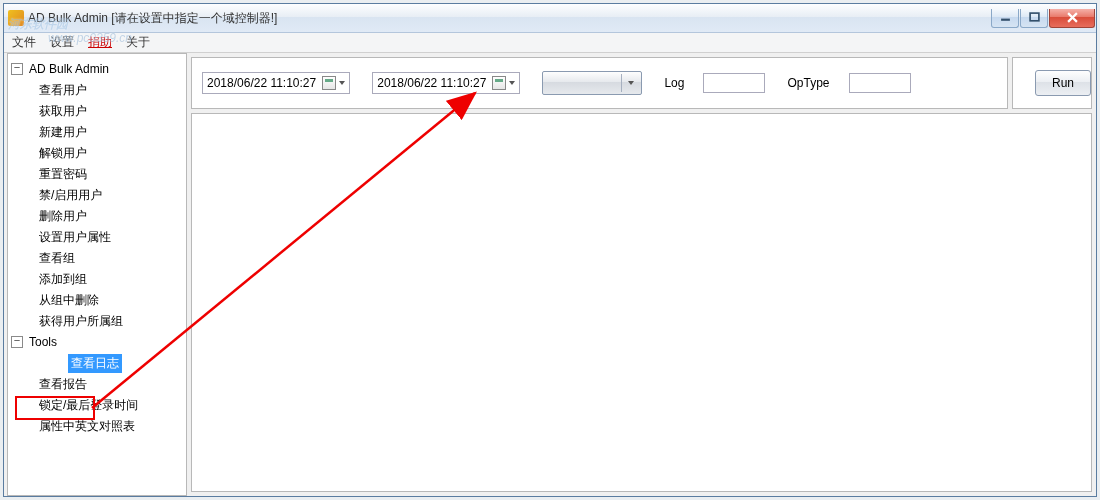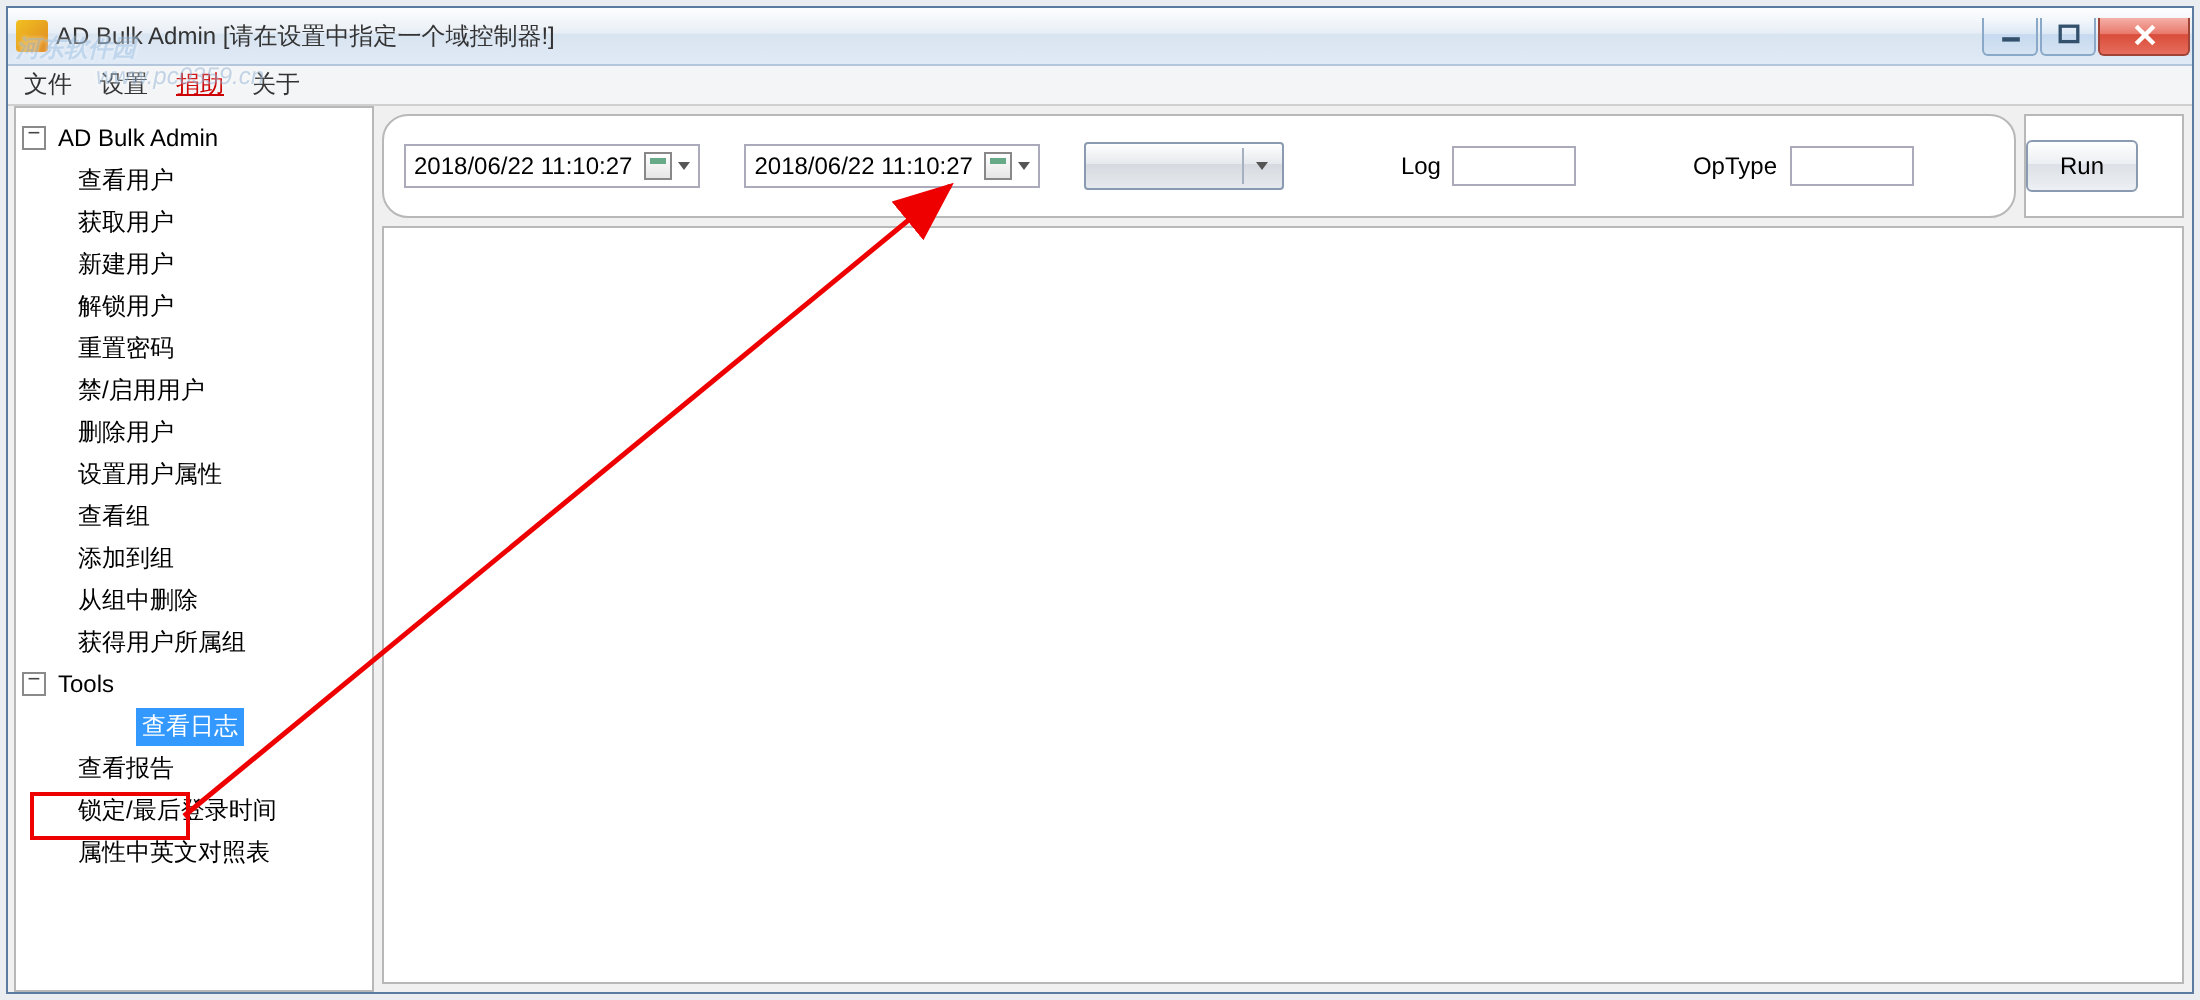--- a/index.html
+++ b/index.html
@@ -27,23 +27,23 @@
     .tree-child.redtext .tree-label { color: #c00; }
     .red-box { position: absolute; border: 2px solid #e00; pointer-events: none; }
     .right-pane { flex: 1; display: flex; flex-direction: column; padding: 4px; gap: 4px; }
     .filter-panel { background: #fff; border: 1px solid #b8b8b8; padding: 12px 10px; display: flex; align-items: center; gap: 22px; }
     .date-picker { display: inline-flex; align-items: center; border: 1px solid #aab; background: #fff; height: 22px; padding: 0 4px; cursor: pointer; }
     .date-picker .cal { width: 14px; height: 14px; margin-left: 6px; display: inline-block; border: 1px solid #888; background: linear-gradient(#fff,#e6e6e6); position: relative; }
     .date-picker .cal::after { content:""; position:absolute; top:2px; left:2px; right:2px; height:3px; background:#6a8; }
     .chev { width: 0; height: 0; border-left: 3px solid transparent; border-right: 3px solid transparent; border-top: 4px solid #555; margin-left: 3px; }
     .combo { width: 100px; height: 24px; border: 1px solid #8a9ab0; background: linear-gradient(#fefefe,#e6e9ed 45%,#d6dae0 46%,#e6e9ed); border-radius: 2px; display: flex; align-items: center; justify-content: flex-end; padding-right: 4px; cursor: pointer; }
     .combo .cbtn { width: 16px; height: 18px; display: flex; align-items: center; justify-content: center; border-left: 1px solid #a6b0c0; }
-    .field-group { display: flex; align-items: center; gap: 6px; margin-left: 36px; }
+    .field-group { display: flex; align-items: center; gap: 19px; }
     .field-group input { width: 62px; height: 20px; border: 1px solid #aab; background: #fff; padding: 0 3px; }
-    .run-panel { width: 80px; background: #fff; border: 1px solid #b8b8b8; padding: 12px 0; display: flex; align-items: flex-start; justify-content: flex-start; }
+    .run-panel { width: 80px; background: #fff; border: 1px solid #b8b8b8; padding: 12px 0; display: flex; align-items: flex-start; justify-content: flex-end; }
     .run-btn { width: 56px; height: 26px; border: 1px solid #8a9ab0; background: linear-gradient(#fefefe,#eceff3 45%,#dde1e7 46%,#eceff3); border-radius: 3px; cursor: pointer; }
     .top-row { display: flex; gap: 4px; }
     .grid-panel { flex: 1; background: #fff; border: 1px solid #b8b8b8; }
     .watermark { position: absolute; top: 4px; left: 8px; pointer-events: none; opacity: 0.55; color: #a8c8e6; font-size: 26px; font-weight: bold; font-style: italic; text-shadow: 0 0 2px #fff; }
     .watermark .sub { font-size: 12px; color: #98b8d8; display:block; margin-top:-4px; margin-left:40px; font-weight:normal;text-align:right; }
     .arrow-svg { position: absolute; top: 0; left: 0; pointer-events: none; }
   </style>
 </head>
 <body>
 
@@ -134,21 +134,21 @@
       <div class="tree-child">
           <span class="tree-label">锁定/最后登录时间</span>
         </div>
       <div class="tree-child">
           <span class="tree-label">属性中英文对照表</span>
         </div>
     </div>
 
     <div class="right-pane">
       <div class="top-row">
-        <div class="filter-panel" style="flex:1;border-radius:13px;">
+        <div class="filter-panel" style="flex:1;">
           <div class="date-picker">
             <span>2018/06/22 11:10:27</span>
             <span class="cal"></span>
             <span class="chev"></span>
           </div>
           <div class="date-picker">
             <span>2018/06/22 11:10:27</span>
             <span class="cal"></span>
             <span class="chev"></span>
           </div>

